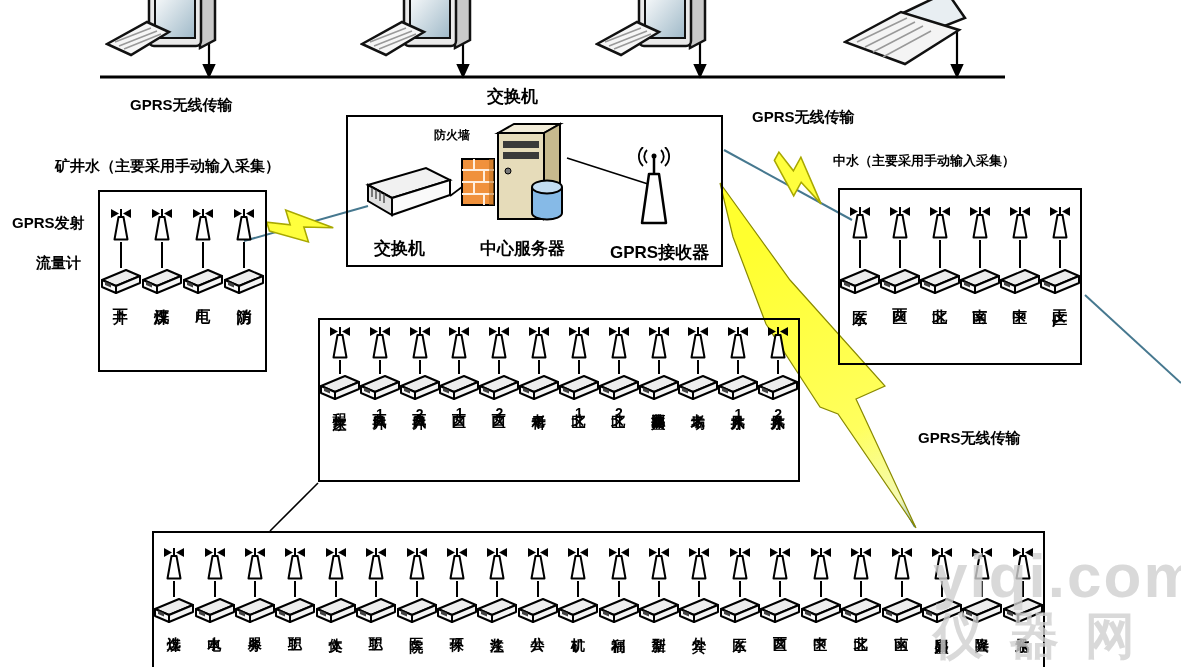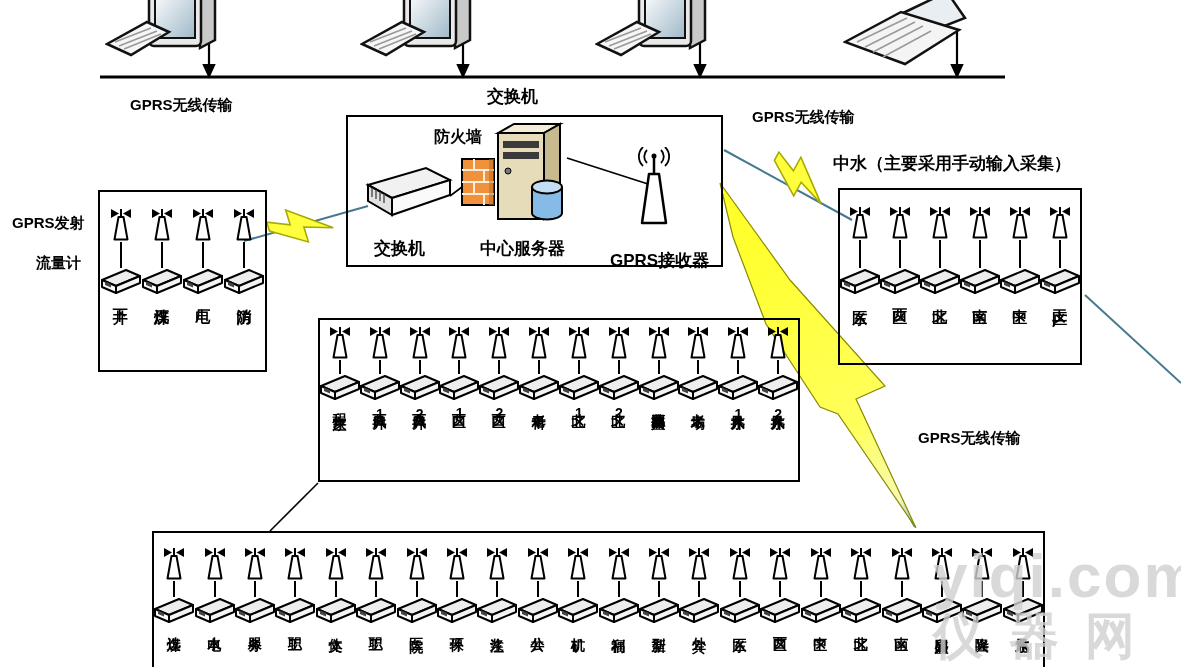--- a/index.html
+++ b/index.html
@@ -101,21 +101,21 @@
     <polygon points="2,50 58,20 116,38 62,72" fill="#f4f4f4" stroke="#111" stroke-width="2.5"></polygon>
     <path d="M14,50 L64,26 M22,55 L72,30 M30,60 L80,34 M40,65 L88,39" stroke="#999" stroke-width="1.5" fill="none"></path>
   </svg>
 
   <div class="lbl" style="left:130px;top:96px;font-size:15px">GPRS无线传输</div>
   <div class="lbl" style="left:487px;top:85px;font-size:17px">交换机</div>
   <div class="lbl" style="left:752px;top:108px;font-size:15px">GPRS无线传输</div>
   <div class="lbl" style="left:918px;top:429px;font-size:15px">GPRS无线传输</div>
 
   <div class="box" style="left:346px;top:115px;width:377px;height:152px">
-    <div class="lbl" style="left:86px;top:10px;font-size:16px">防火墙</div>
+    <div class="lbl" style="left:86px;top:10px;font-size:12px">防火墙</div>
     <svg class="icon-abs" style="left:16px;top:48px" width="90" height="58" viewBox="0 0 90 58">
       <polygon points="4,20 62,3 86,15 28,33" fill="#f1f1f1" stroke="#000" stroke-width="2"></polygon>
       <polygon points="4,20 28,33 28,50 4,36" fill="#e2e2e2" stroke="#000" stroke-width="2"></polygon>
       <polygon points="28,33 86,15 86,30 28,50" fill="#fafafa" stroke="#000" stroke-width="2"></polygon>
       <path d="M8,23 v9 M12,25 v9 M16,27 v9 M20,29 v9" stroke="#555" stroke-width="1.5"></path>
     </svg>
     <svg class="icon-abs" style="left:112px;top:40px" width="36" height="50" viewBox="0 0 36 50">
       <rect x="2" y="2" width="32" height="46" style="fill:var(--c-firewall)" stroke="#000" stroke-width="2"></rect>
       <path d="M2,13 h32 M2,25 h32 M2,37 h32 M14,2 v11 M24,13 v12 M14,25 v12 M24,37 v11" stroke="#ffeedd" stroke-width="2" fill="none"></path>
       <rect x="29" y="2" width="5" height="46" fill="#b96f1f" opacity="0.55"></rect>
@@ -133,23 +133,24 @@
       </g>
     </svg>
     <svg class="icon-abs" style="left:288px;top:30px" width="36" height="80" viewBox="0 0 36 80">
       <circle cx="18" cy="9" r="2.5" fill="#000"></circle>
       <path d="M11,3 a9,9 0 0 0 0,13 M25,3 a9,9 0 0 1 0,13 M7,0 a13,13 0 0 0 0,19 M29,0 a13,13 0 0 1 0,19" stroke="#000" fill="none" stroke-width="1.8"></path>
       <line x1="18" y1="11" x2="18" y2="27" stroke="#000" stroke-width="2.5"></line>
       <path d="M13,27 h10 l7,49 H6 Z" fill="#fff" stroke="#000" stroke-width="2.5" stroke-linejoin="round"></path>
     </svg>
     <div class="lbl" style="left:26px;top:120px;font-size:17px">交换机</div>
     <div class="lbl" style="left:132px;top:120px;font-size:17px">中心服务器</div>
-    <div class="lbl" style="left:262px;top:132px;font-size:17px">GPRS接收器</div>
+    <div class="lbl" style="left:262px;top:124px;font-size:17px">GPRS接收器</div>
   </div>
 
+  <div class="lbl" style="left:55px;top:157px;font-size:15px">矿井水（主要采用手动输入采集）</div>
   <div class="lbl" style="left:12px;top:214px;font-size:15px">GPRS发射</div>
   <div class="lbl" style="left:36px;top:254px;font-size:15px">流量计</div>
   <div class="box" style="left:98px;top:190px;width:169px;height:182px;padding-top:16px">
     <div class="units" id="mine-units">
     <div class="unit">
       <svg width="26" height="34" viewBox="0 0 26 34">
         <path d="M3,1 L11,5.5 L3,10 Z" fill="#000"></path>
         <path d="M23,1 L15,5.5 L23,10 Z" fill="#000"></path>
         <rect x="12" y="1" width="2" height="9" fill="#000"></rect>
         <path d="M10.5,9 L15.5,9 L19.5,31.5 L6.5,31.5 Z" fill="#fff" stroke="#000" stroke-width="2" stroke-linejoin="round"></path>
@@ -210,21 +211,21 @@
         <polygon points="2,12 26,2 40,8 16,18" fill="#ededed" stroke="#000" stroke-width="2" stroke-linejoin="round"></polygon>
         <polygon points="2,12 16,18 16,25 2,19" fill="#fbfbfb" stroke="#000" stroke-width="2" stroke-linejoin="round"></polygon>
         <polygon points="16,18 40,8 40,15 16,25" fill="#f4f4f4" stroke="#000" stroke-width="2" stroke-linejoin="round"></polygon>
         <polygon points="5,13.5 11,16 11,19.5 5,17" fill="#444"></polygon>
       </svg>
       <div class="vlabel" style="font-size: 15px;">消防</div>
     </div>
   </div>
   </div>
 
-  <div class="lbl" style="left:833px;top:152px;font-size:17px">中水（主要采用手动输入采集）</div>
+  <div class="lbl" style="left:833px;top:152px;font-size:13px">中水（主要采用手动输入采集）</div>
   <div class="box" style="left:838px;top:188px;width:244px;height:177px;padding-top:16px">
     <div class="units" id="reclaimed-units">
     <div class="unit">
       <svg width="26" height="34" viewBox="0 0 26 34">
         <path d="M3,1 L11,5.5 L3,10 Z" fill="#000"></path>
         <path d="M23,1 L15,5.5 L23,10 Z" fill="#000"></path>
         <rect x="12" y="1" width="2" height="9" fill="#000"></rect>
         <path d="M10.5,9 L15.5,9 L19.5,31.5 L6.5,31.5 Z" fill="#fff" stroke="#000" stroke-width="2" stroke-linejoin="round"></path>
       </svg>
       <div class="drop" style="height: 28px;"></div>

